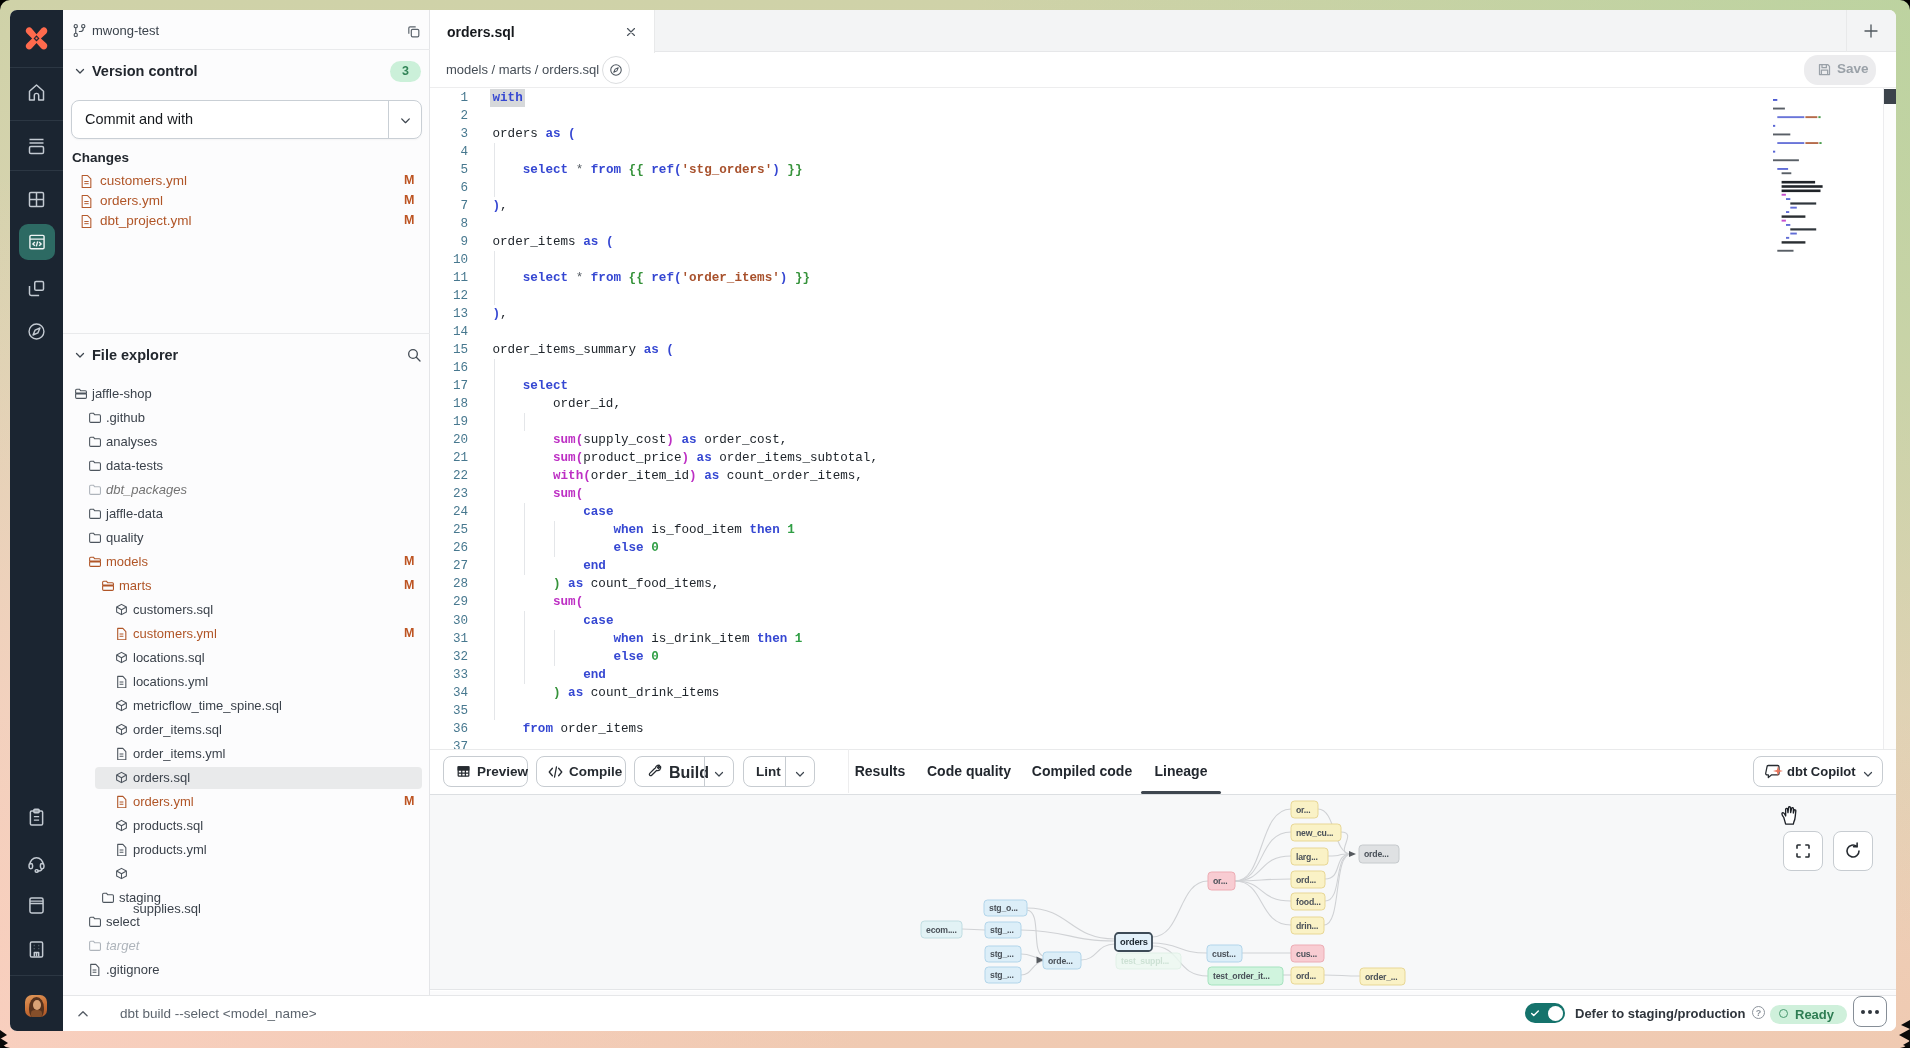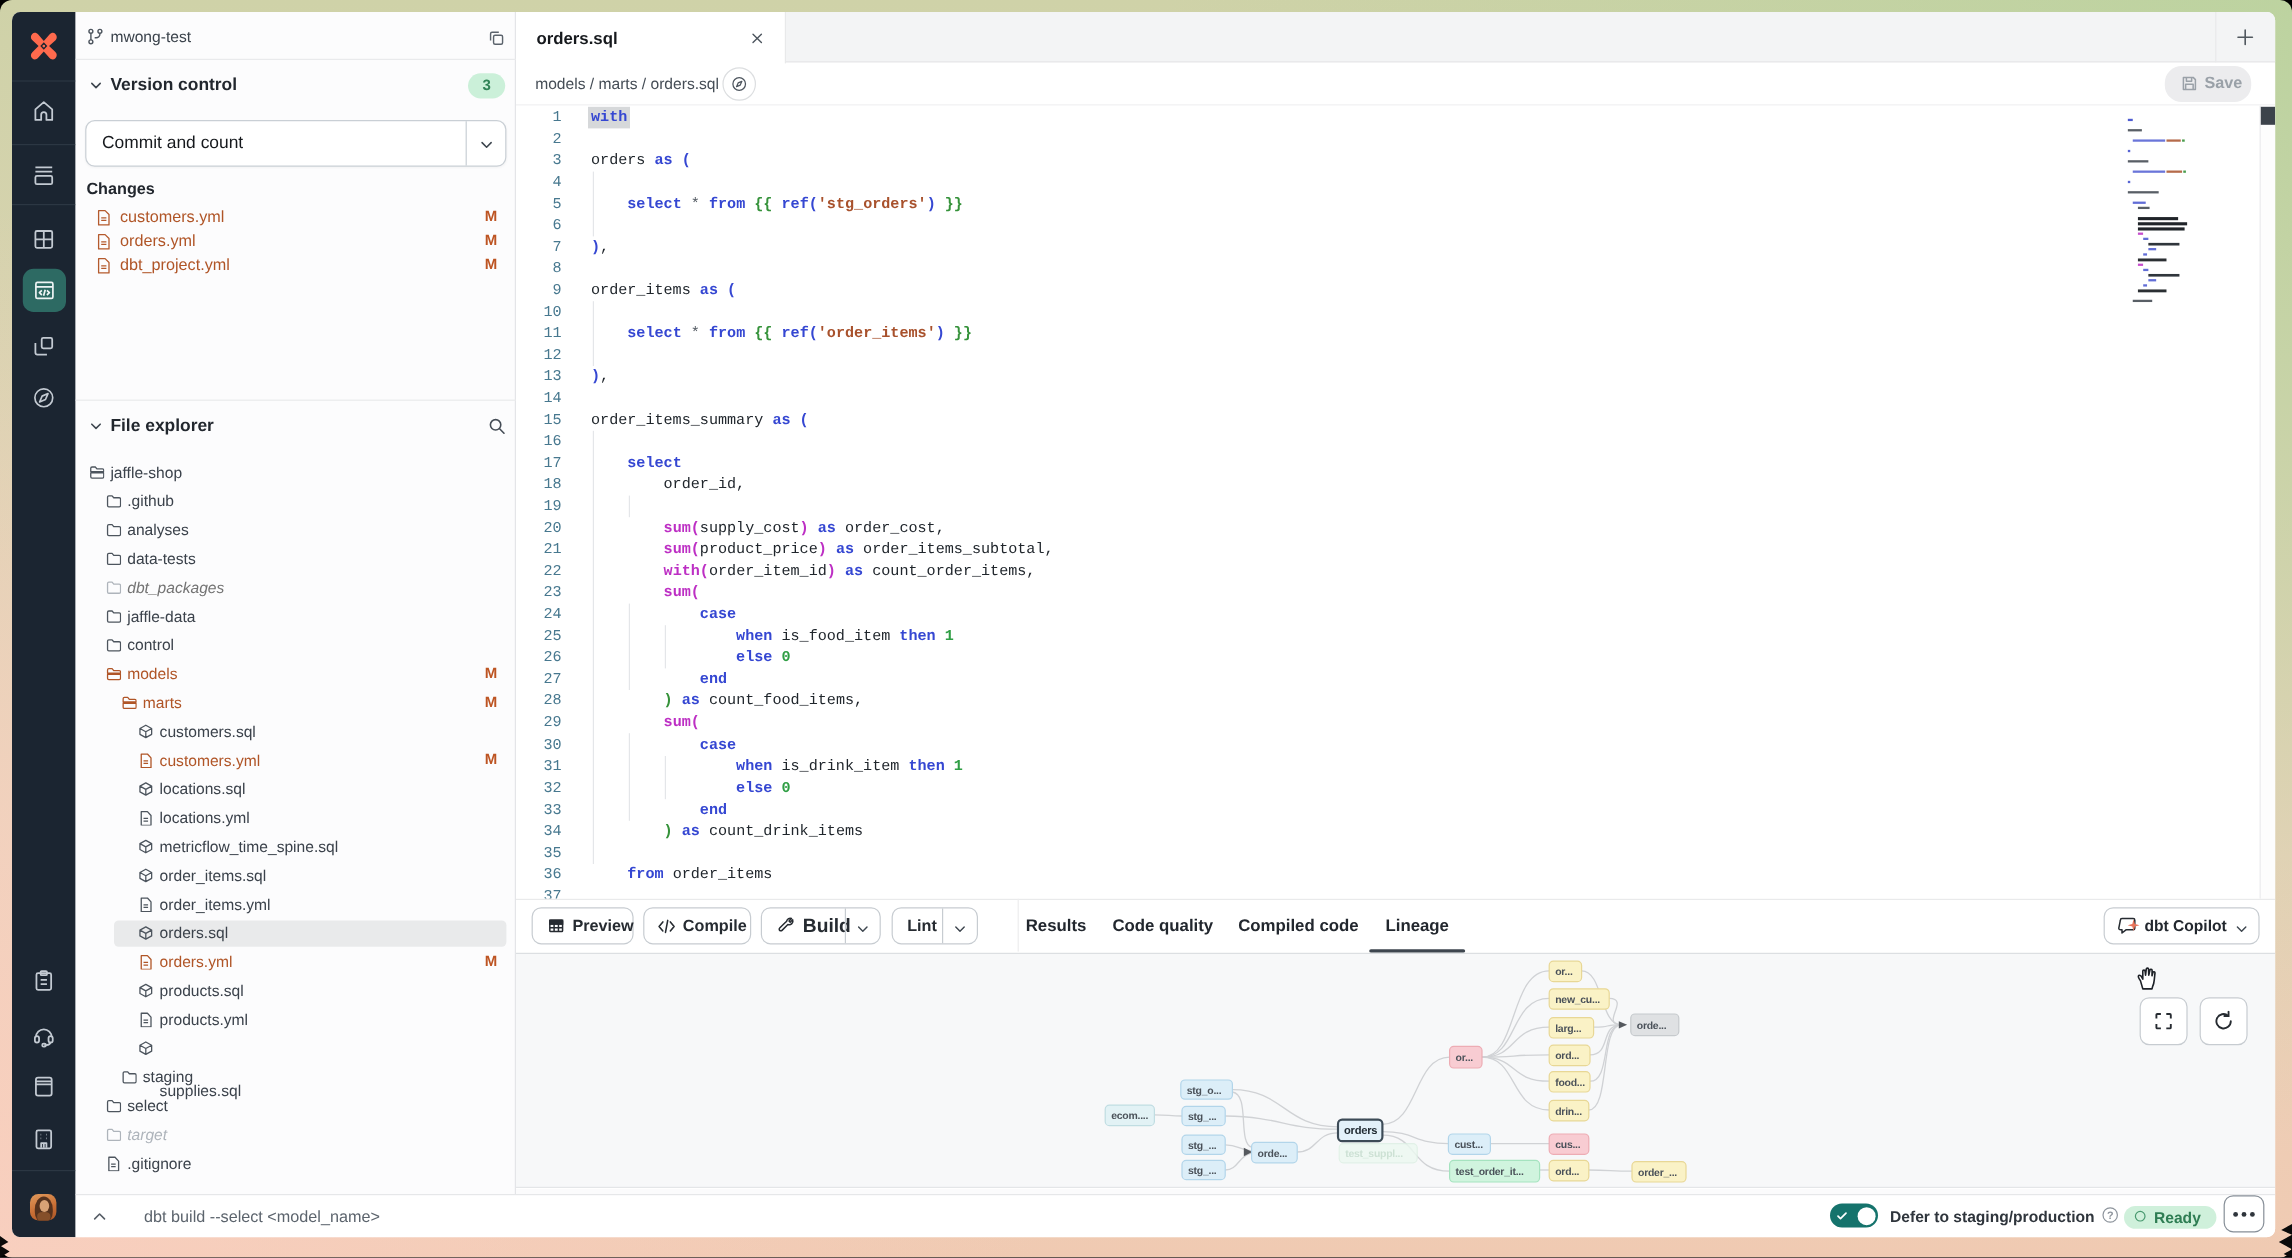--- a/index.html
+++ b/index.html
@@ -91,21 +91,21 @@
       <rect x="8.5" y="8.5" width="12" height="12" rx="2"></rect>
       <path d="M15.5 4.5 h-9 a2 2 0 0 0 -2 2 v9"></path>
     </svg>
 <div class="hl" style="left:53px;top:39px;width:367px"></div>
 <svg class="abs" style="left:64px;top:55px;color:#3e464f" width="12" height="12" viewBox="0 0 24 24" fill="none" stroke="currentColor" stroke-width="2.6" stroke-linecap="round" stroke-linejoin="round">
       <path d="M5 9 l7 7 7-7"></path>
     </svg>
 <div class="abs" style="left:82px;top:53px;font-size:14.5px;font-weight:700;color:#22272e">Version control</div>
 <div class="abs" style="left:380px;top:51px;width:31px;height:21px;border-radius:11px;background:#cbf0d9;color:#318457;font-size:12.5px;font-weight:700;text-align:center;line-height:21px">3</div>
 <div class="abs" style="left:61px;top:90px;width:351px;height:39px;background:#fff;border:1.4px solid #c9cfd5;border-radius:8px;box-shadow:0 1px 2px rgba(0,0,0,.04)">
-<div style="position:absolute;left:13px;top:0;line-height:36px;font-size:14.5px;color:#16191d">Commit and count</div>
+<div style="position:absolute;left:13px;top:0;line-height:36px;font-size:14.5px;color:#16191d">Commit and with</div>
 <div style="position:absolute;right:32px;top:0;width:1px;height:100%;background:#c9cfd5"></div>
 <svg style="position:absolute;right:9px;top:13px;color:#3e464f" width="13" height="13" viewBox="0 0 24 24" fill="none" stroke="currentColor" stroke-width="2.4" stroke-linecap="round" stroke-linejoin="round">
         <path d="M5 9 l7 7 7-7"></path>
       </svg>
     </div>
 <div class="abs" style="left:62px;top:140px;font-size:13.5px;font-weight:700;color:#22272e">Changes</div>
 <svg class="abs" style="left:70px;top:164px;color:#b45a2d" width="13" height="15" viewBox="0 0 24 26" fill="none" stroke="currentColor" stroke-width="2">
       <path d="M4 2 h10 l6 6 v16 h-16 z" stroke-linejoin="round"></path>
       <path d="M8 13 h8 M8 17 h8" stroke-width="1.8"></path>
     </svg>
@@ -152,21 +152,21 @@
       <path d="M3 6 a2 2 0 0 1 2-2 h5 l2.5 3 H21 a2 2 0 0 1 2 2 v10 a2 2 0 0 1 -2 2 h-16 a2 2 0 0 1 -2-2 z" stroke-linejoin="round"></path>
     </svg>
 <div class="abs" style="left:96px;top:472px;font-size:13px;font-style:italic;color:#737373">dbt_packages</div>
 <svg class="abs" style="left:78px;top:497px;color:#4d555e" width="13" height="13" viewBox="0 0 24 24" fill="none" stroke="currentColor" stroke-width="2">
       <path d="M3 6 a2 2 0 0 1 2-2 h5 l2.5 3 H21 a2 2 0 0 1 2 2 v10 a2 2 0 0 1 -2 2 h-16 a2 2 0 0 1 -2-2 z" stroke-linejoin="round"></path>
     </svg>
 <div class="abs" style="left:96px;top:496px;font-size:13px;color:#3b424b">jaffle-data</div>
 <svg class="abs" style="left:78px;top:521px;color:#4d555e" width="13" height="13" viewBox="0 0 24 24" fill="none" stroke="currentColor" stroke-width="2">
       <path d="M3 6 a2 2 0 0 1 2-2 h5 l2.5 3 H21 a2 2 0 0 1 2 2 v10 a2 2 0 0 1 -2 2 h-16 a2 2 0 0 1 -2-2 z" stroke-linejoin="round"></path>
     </svg>
-<div class="abs" style="left:96px;top:520px;font-size:13px;color:#3b424b">control</div>
+<div class="abs" style="left:96px;top:520px;font-size:13px;color:#3b424b">quality</div>
 <svg class="abs" style="left:78px;top:545px;color:#b05527" width="13" height="13" viewBox="0 0 24 24" fill="none" stroke="currentColor" stroke-width="2">
       <path d="M3 6 a2 2 0 0 1 2-2 h5 l2.5 3 H21 a2 2 0 0 1 2 2 v2 h-20 z M3 13 h20 v6 a2 2 0 0 1 -2 2 h-16 a2 2 0 0 1 -2 -2 z" stroke-linejoin="round"></path>
     </svg>
 <div class="abs" style="left:96px;top:544px;font-size:13px;color:#b05527">models</div>
 <div class="abs" style="left:394px;top:544px;font-size:12.5px;font-weight:700;color:#bd5422">M</div>
 <svg class="abs" style="left:91px;top:569px;color:#b05527" width="13" height="13" viewBox="0 0 24 24" fill="none" stroke="currentColor" stroke-width="2">
       <path d="M3 6 a2 2 0 0 1 2-2 h5 l2.5 3 H21 a2 2 0 0 1 2 2 v2 h-20 z M3 13 h20 v6 a2 2 0 0 1 -2 2 h-16 a2 2 0 0 1 -2 -2 z" stroke-linejoin="round"></path>
     </svg>
 <div class="abs" style="left:109px;top:568px;font-size:13px;color:#b05527">marts</div>
 <div class="abs" style="left:394px;top:568px;font-size:12.5px;font-weight:700;color:#bd5422">M</div>

